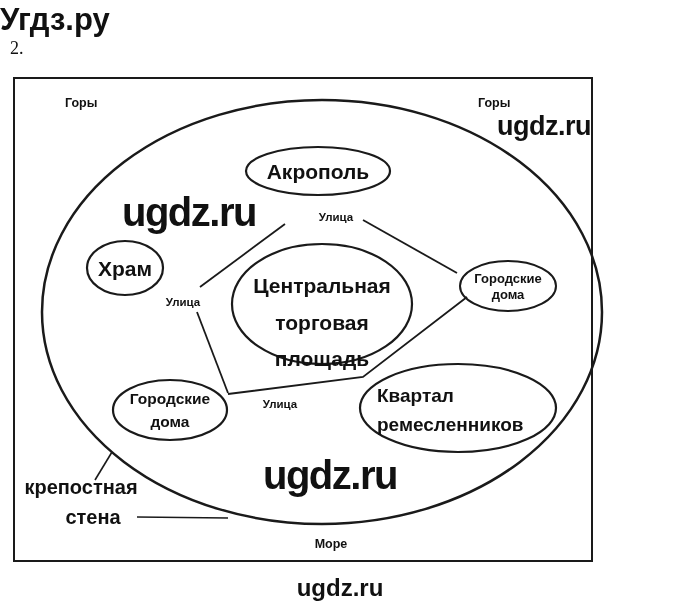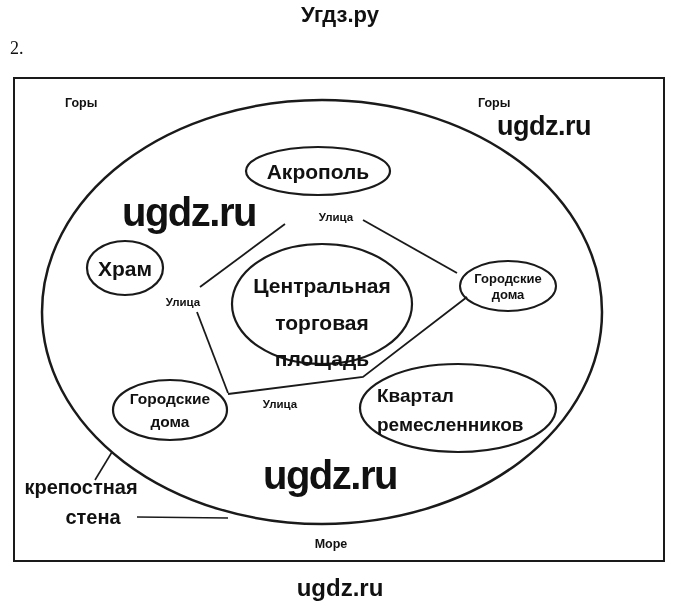--- a/index.html
+++ b/index.html
@@ -14,37 +14,36 @@
     background: #ffffff;
     font-family: "Liberation Sans", "DejaVu Sans", sans-serif;
     color: #111111;
     overflow: hidden;
   }
   .header {
     position: absolute;
     top: 2px;
     left: 0;
     width: 100%;
-    text-align: center;
-    font-size: 22px;
+    font-size: 31px;
     font-weight: bold;
     letter-spacing: 0px;
   }
   .item-number {
     position: absolute;
     top: 38px;
     left: 10px;
     font-family: "Liberation Serif", "DejaVu Serif", serif;
     font-size: 18px;
   }
   .diagram-box {
     position: absolute;
     left: 13px;
     top: 77px;
-    width: 652px;
+    width: 580px;
     height: 485px;
     border: 2px solid #1a1a1a;
     box-sizing: border-box;
     background: #ffffff;
   }
   .diagram-box svg { display: block; }
   .footer {
     position: absolute;
     top: 574px;
     left: 0;

